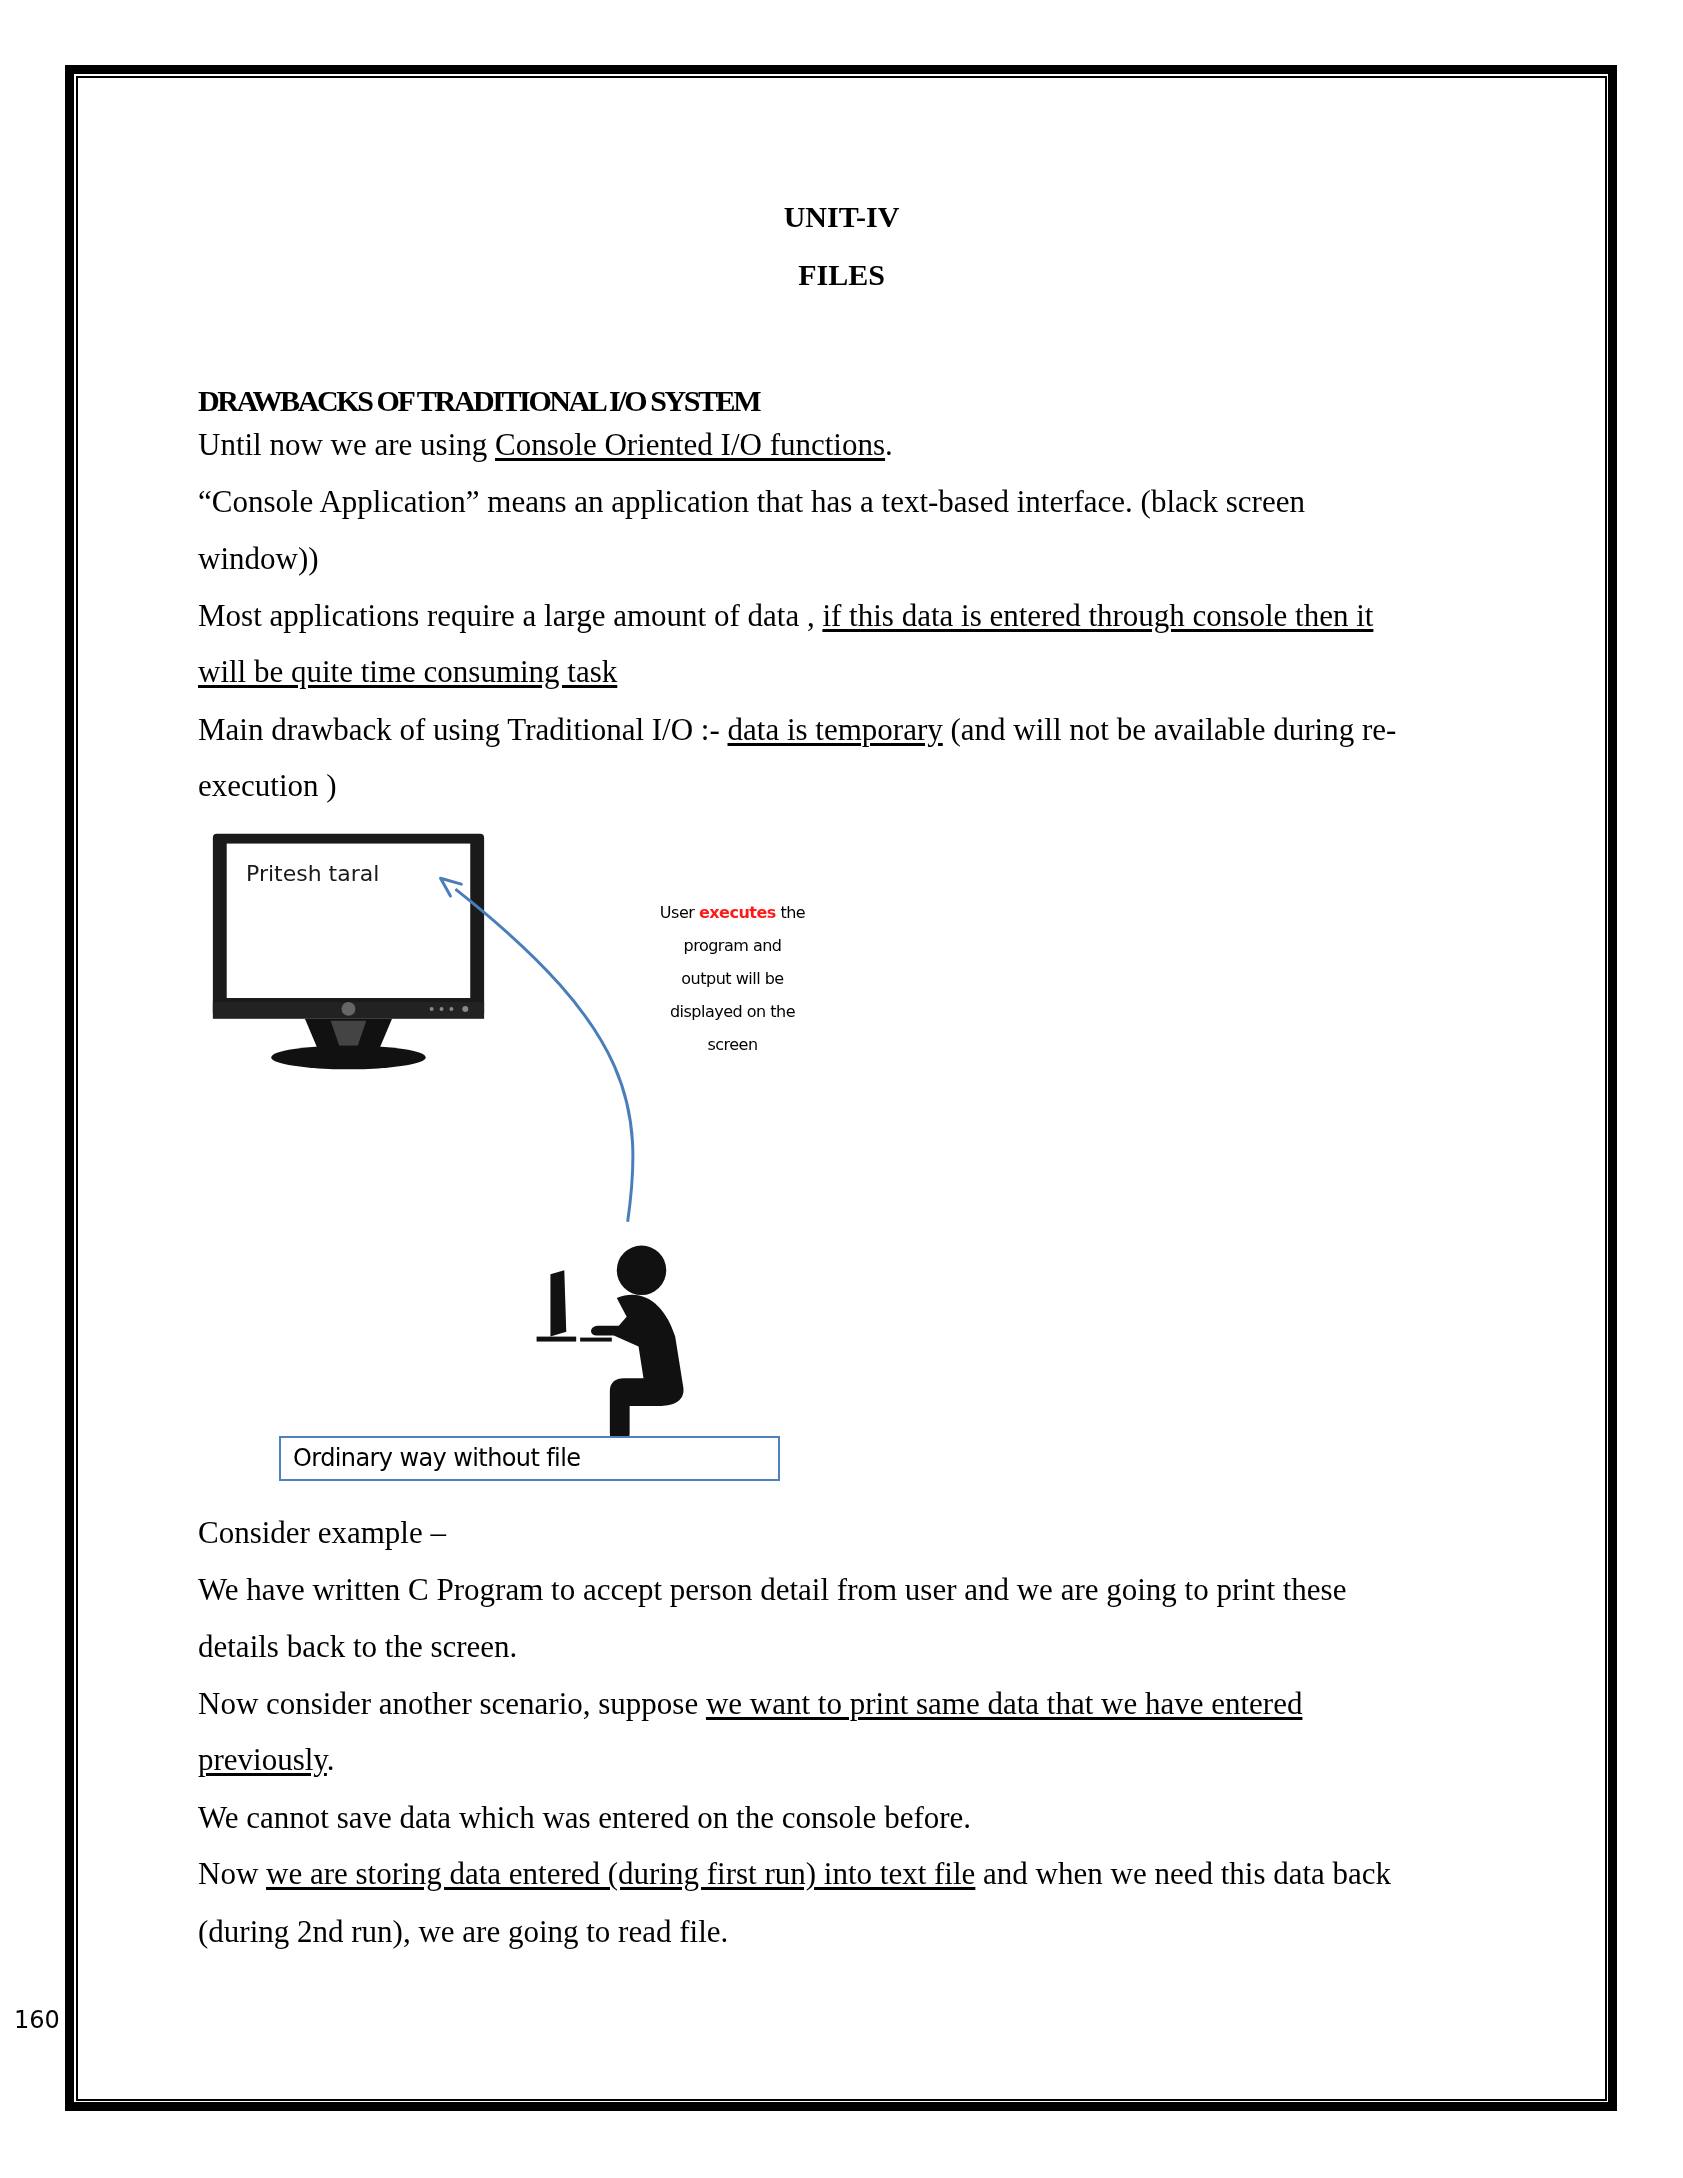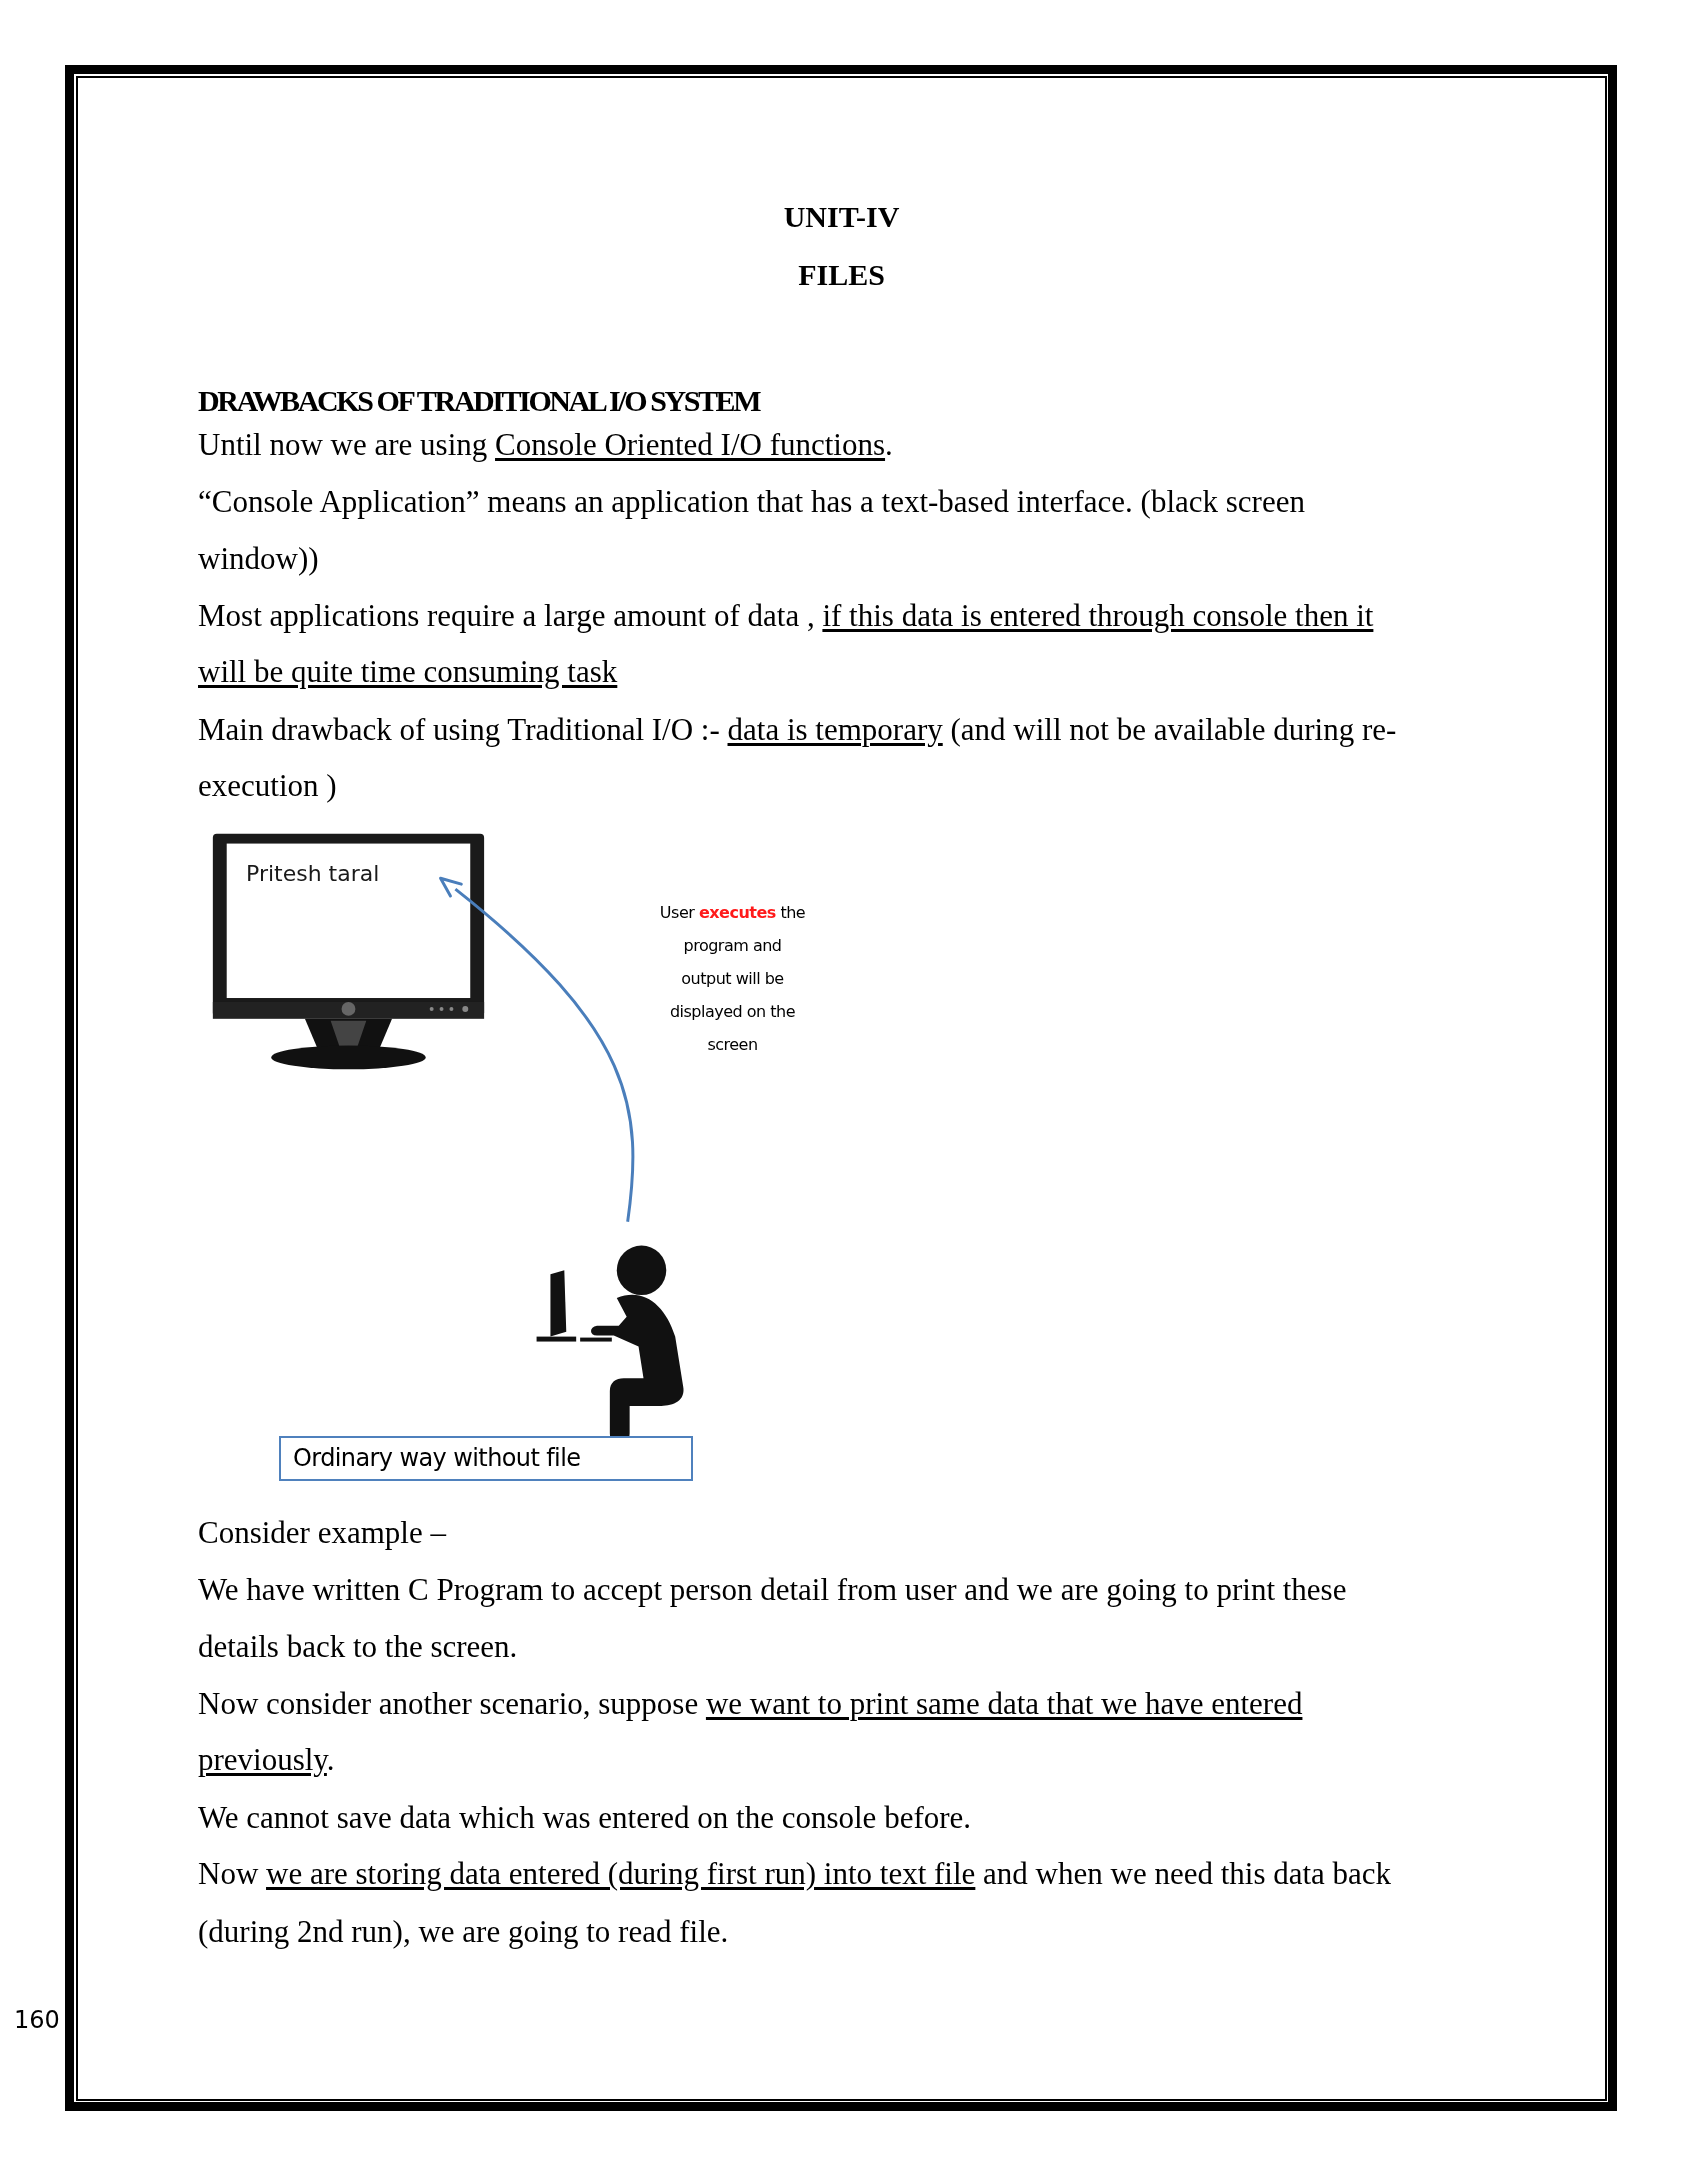--- a/index.html
+++ b/index.html
@@ -12,21 +12,21 @@
   .center { position:absolute; left:0; width:1683px; text-align:center; font-weight:bold; font-size:30px; }
   .heading { position:absolute; left:198px; top:384px; font-size:30px; font-weight:bold; letter-spacing:-2.4px; white-space:nowrap; }
   .line { position:absolute; left:198px; font-size:31px; white-space:nowrap; line-height:36px; }
   .u { text-decoration:underline; text-underline-offset:3px; }
   .pagenum { position:absolute; left:0; width:1683px; top:2006px; 
              font-family:"DejaVu Sans", "Liberation Sans", sans-serif; font-size:24px;padding-left:14px; }
   .figure { position:absolute; left:0; top:0; }
   .callout { position:absolute; left:584px; top:896px; width:297px; text-align:center;
              font-family:"DejaVu Sans", "Liberation Sans", sans-serif; font-size:16px; line-height:33px; letter-spacing:-0.5px; }
   .callout .hl { color:#ff1a1a; font-weight:bold; }
-  .caption-box { position:absolute; left:279px; top:1436px; width:414px; height:45px; box-sizing:border-box;
+  .caption-box { position:absolute; left:279px; top:1436px; width:501px; height:45px; box-sizing:border-box;
                  border:2px solid #4f81bd; background:#fff;
                  font-family:"DejaVu Sans", "Liberation Sans", sans-serif; font-size:24px; line-height:41px; padding-left:12px; letter-spacing:-0.6px; }
   .screen-text { position:absolute; left:246px; top:861px; font-family:"DejaVu Sans", "Liberation Sans", sans-serif; font-size:22px; color:#1a1a1a; }
 </style>
 </head>
 <body>
 
 <div class="border-outer"></div>
 <div class="border-inner"></div>
 

